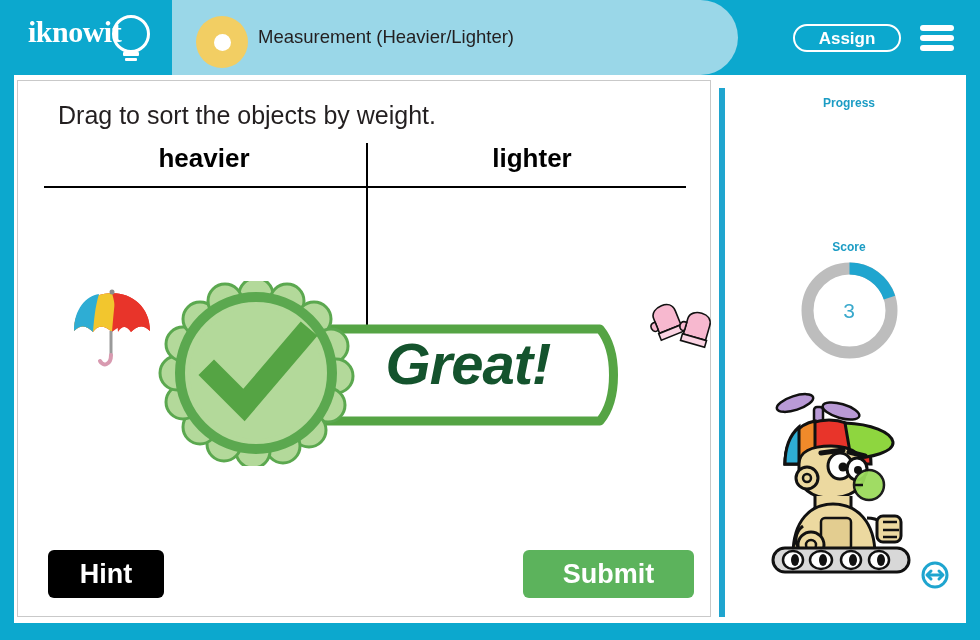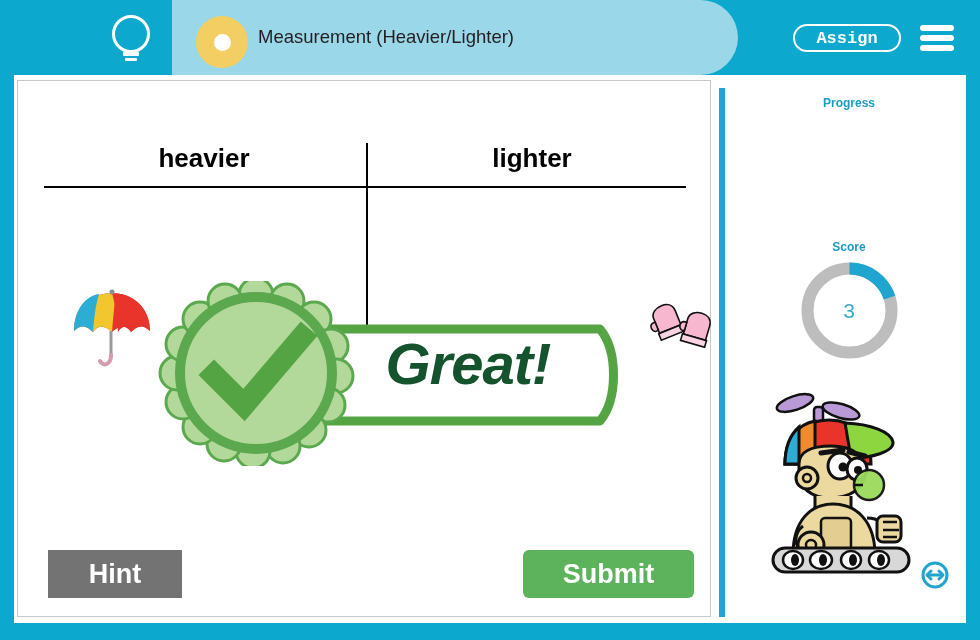--- a/index.html
+++ b/index.html
@@ -107,21 +107,21 @@
     border-radius: 14px;
     background: transparent;
     color: #ffffff;
     font-size: 17px;
     font-weight: bold;
     cursor: pointer;
     line-height: 1;
     display: flex;
     align-items: center;
     justify-content: center;
-    font-family: Liberation Mono, monospace;
+    font-family: Liberation Sans, sans-serif;
   }
 
   .hamburger {
     position: absolute;
     left: 920px; top: 24px;
     width: 34px; height: 28px;
     cursor: pointer;
     display: flex;
     flex-direction: column;
     justify-content: space-between;
@@ -231,24 +231,24 @@
     color: #14532d;
     z-index: 4;
     line-height: 1;
     letter-spacing: -1px;
   }
 
   
   .hint-btn {
     position: absolute;
     left: 30px; top: 469px;
-    width: 134px; height: 48px;
-    background: #737373;
+    width: 116px; height: 48px;
+    background: #000000;
     border: none;
-    border-radius: 0;
+    border-radius: 6px;
     color: #ffffff;
     font-size: 27px;
     font-weight: bold;
     cursor: pointer;
     font-family: "Liberation Sans", sans-serif;
   }
   .submit-btn {
     position: absolute;
     left: 505px; top: 469px;
     width: 171px; height: 48px;
@@ -318,20 +318,21 @@
 </head>
 <body>
 
 <div id="app">
 
   <div class="header">
 
     <div class="title-pill"></div>
 
     <div class="logo">
+      <div class="logo-text">iknowit</div>
       <div class="bulb"></div>
       <div class="bulb-base"></div>
       <div class="bulb-base2"></div>
     </div>
 
     <div class="topic-dot">
       <div class="topic-dot-inner"></div>
     </div>
 
     <div class="topic-title">Measurement (Heavier/Lighter)</div>
@@ -344,20 +345,21 @@
       <span></span>
       <span></span>
       <span></span>
     </div>
   </div>
 
   <div class="frame"></div>
 
   <div class="main-card">
 
+    <div class="instruction">Drag to sort the objects by weight.</div>
 
     <div class="sort-table">
       <div class="col-head left">heavier</div>
       <div class="col-head right">lighter</div>
       <div class="head-rule"></div>
       <div class="v-divider"></div>
     </div>
 
     <div class="obj obj-umbrella">
       <svg viewBox="0 0 92 84" width="92" height="84">

